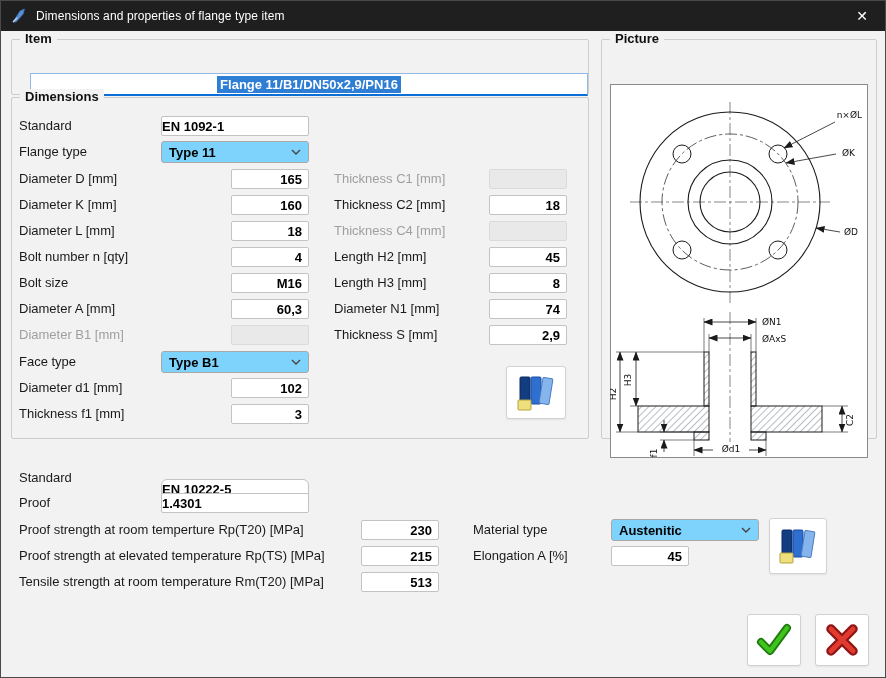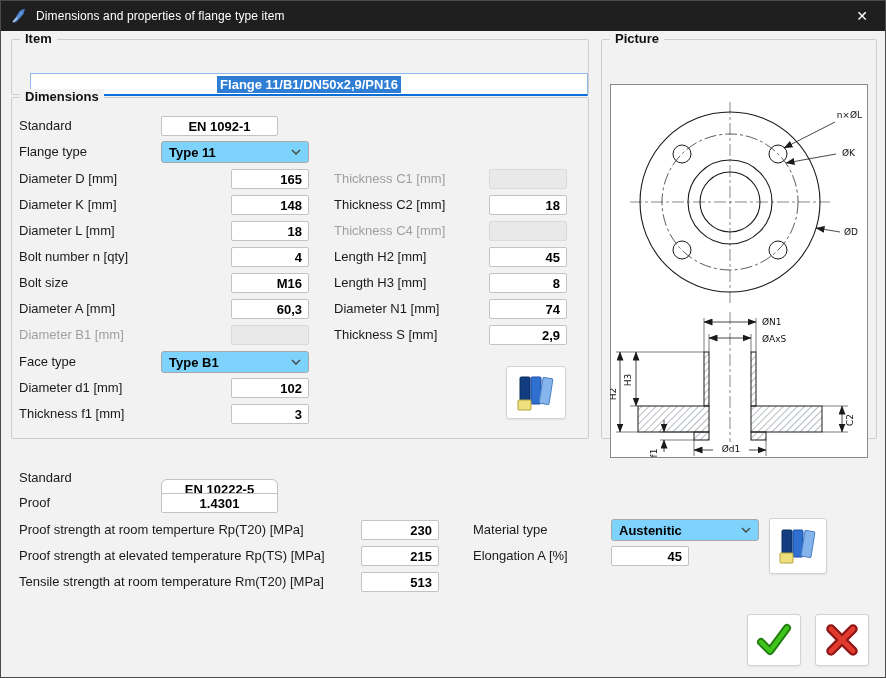--- a/index.html
+++ b/index.html
@@ -10,21 +10,21 @@
   .app-icon { width:16px; height:16px; margin:0 9px 0 10px; display:flex; }
   .title { color:#ffffff; font-size:12px; letter-spacing:.1px; }
   .close-btn { position:absolute; right:0; top:0; width:46px; height:30px; color:#fff; display:flex; align-items:center; justify-content:center; font-size:14px; cursor:pointer; }
   .body { position:absolute; top:30px; left:0; width:886px; height:648px; }
   .group { position:absolute; border:1px solid #cdcdcd; border-radius:2px; }
   .legend { position:absolute; top:-9px; left:8px; background:#f2f2f2; padding:0 5px; font-weight:bold; font-size:13px; color:#101010; white-space:nowrap; }
   .lbl { position:absolute; font-size:13px; color:#1a1a1a; height:20px; line-height:20px; white-space:nowrap; }
   .lbl.dis { color:#9f9f9f; }
   .field { position:absolute; height:20px; background:#fff; border:1px solid #c3c3c3; border-radius:2px; display:flex; align-items:center; font-weight:bold; font-size:13px; color:#000; }
   .field.num { width:78px; justify-content:flex-end; padding-right:6px; }
-  .field.wide { width:117px; justify-content:center; }
+  .field.wide { width:148px; }
   .field.dis { background:#e9e9e9; border-color:#dadada; }
   .combo { position:absolute; width:148px; height:22px; background:#7dd3fc; border:1px solid #a8a8a8; border-radius:3px; display:flex; align-items:center; justify-content:space-between; padding:0 7px 0 7px; font-weight:bold; font-size:13px; color:#000; cursor:pointer; }
   .item-input { position:absolute; left:18px; top:33px; width:558px; height:23px; background:#fff; border:1px solid #8fb9e6; border-bottom:2px solid #0b6fd7; display:flex; align-items:center; justify-content:center; }
   .item-input .sel { background:#2e7ed6; color:#ffffff; font-weight:bold; font-size:13px; padding:1px 3px; white-space:nowrap; }
   .icon-btn { position:absolute; background:#ffffff; border:1px solid #d2d2d2; border-radius:3px; display:flex; align-items:center; justify-content:center; cursor:pointer; box-shadow:0 1px 2px rgba(0,0,0,.07); }
   .drawing-panel { position:absolute; left:609px; top:18px;margin-top:35px; }
   svg text { font-family:"DejaVu Sans", sans-serif; }
 </style>
 </head>
 <body>
@@ -70,21 +70,21 @@
         </svg>
     </div>
 
     <span class="lbl" style="left:18px; top:138px;">Diameter D [mm]</span>
     <div class="field num" style="left:230px; top:138px;">
         <span>165</span>
       </div>
 
     <span class="lbl" style="left:18px; top:164px;">Diameter K [mm]</span>
     <div class="field num" style="left:230px; top:164px;">
-        <span>148</span>
+        <span>160</span>
       </div>
 
     <span class="lbl" style="left:18px; top:190px;">Diameter L [mm]</span>
     <div class="field num" style="left:230px; top:190px;">
         <span>18</span>
       </div>
 
     <span class="lbl" style="left:18px; top:216px;">Bolt number n [qty]</span>
     <div class="field num" style="left:230px; top:216px;">
         <span>4</span>

